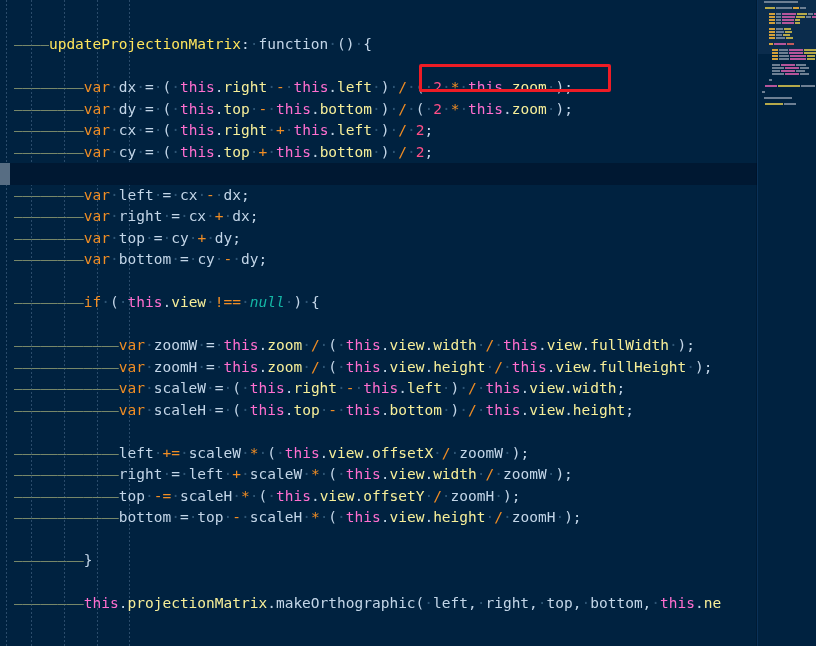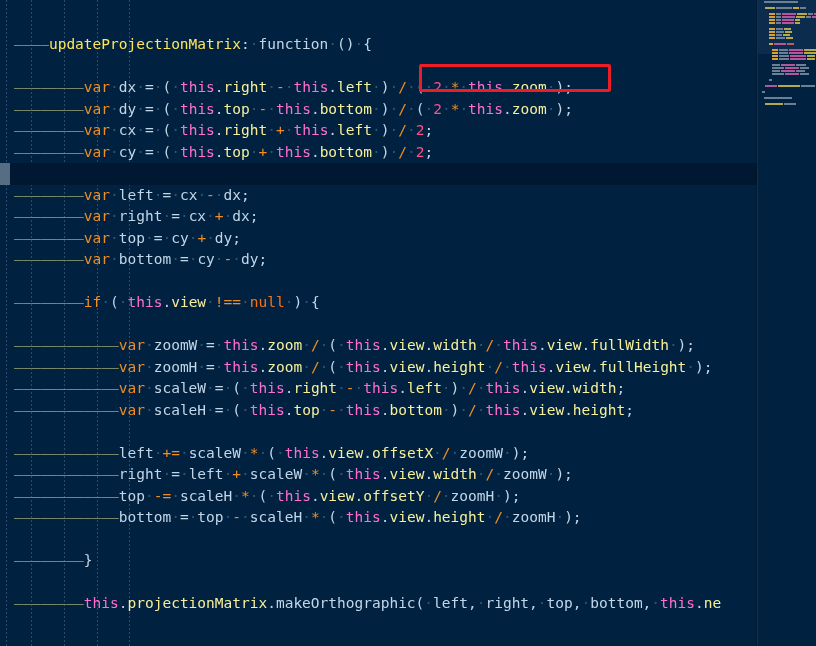--- a/index.html
+++ b/index.html
@@ -81,21 +81,21 @@
 
   
   .k   { color: #f08d24; }   
   .fn  { color: #ffe65c; }   
   .th  { color: #ff6fcf; }   
   .prop{ color: #f7ef99; }   
   .op  { color: #f08d24; }   
   .pun { color: #c3d6e8; }   
   .id  { color: #c3d6e8; }   
   .num { color: #ff4f87; }   
-  .nul { color: #f97316; }   
+  .nul { color: #14b8a6; font-style: italic; }   
   .ws  { color: #2d5575; }   
   .lead{ color: #7b8a6a; }   
   .dot { color: #bcd2e4; }   
 
   
   #annotation-rect {
     position: absolute;
     border: 3px solid #ee1c25;
     border-radius: 2px;
     z-index: 9;

